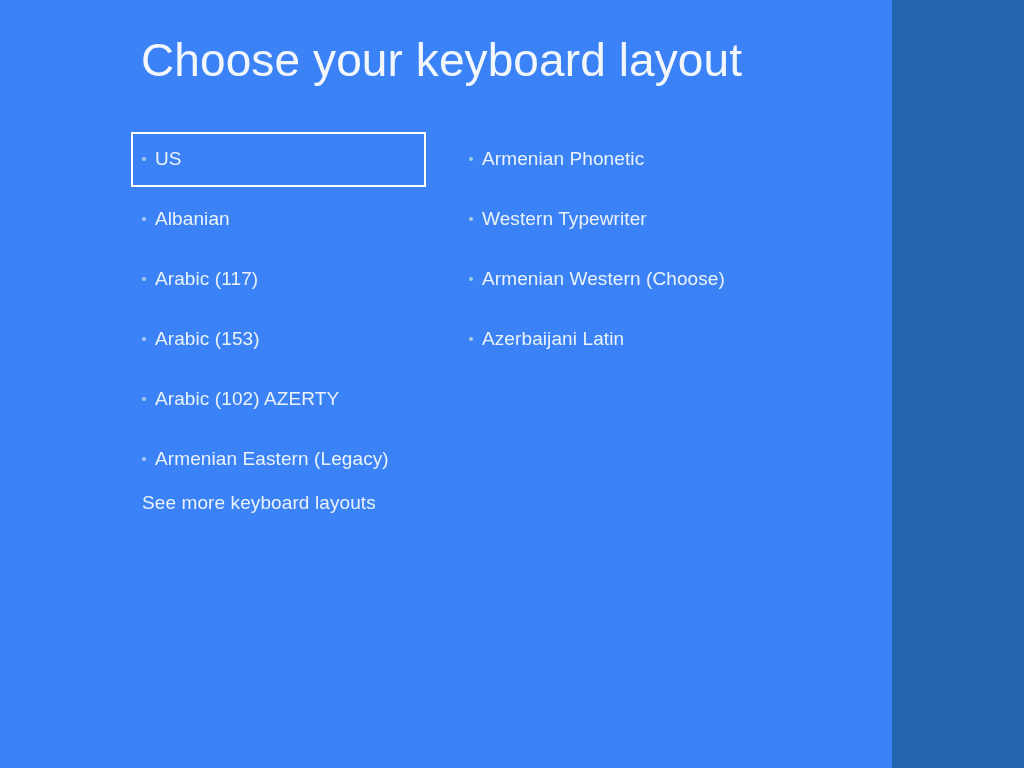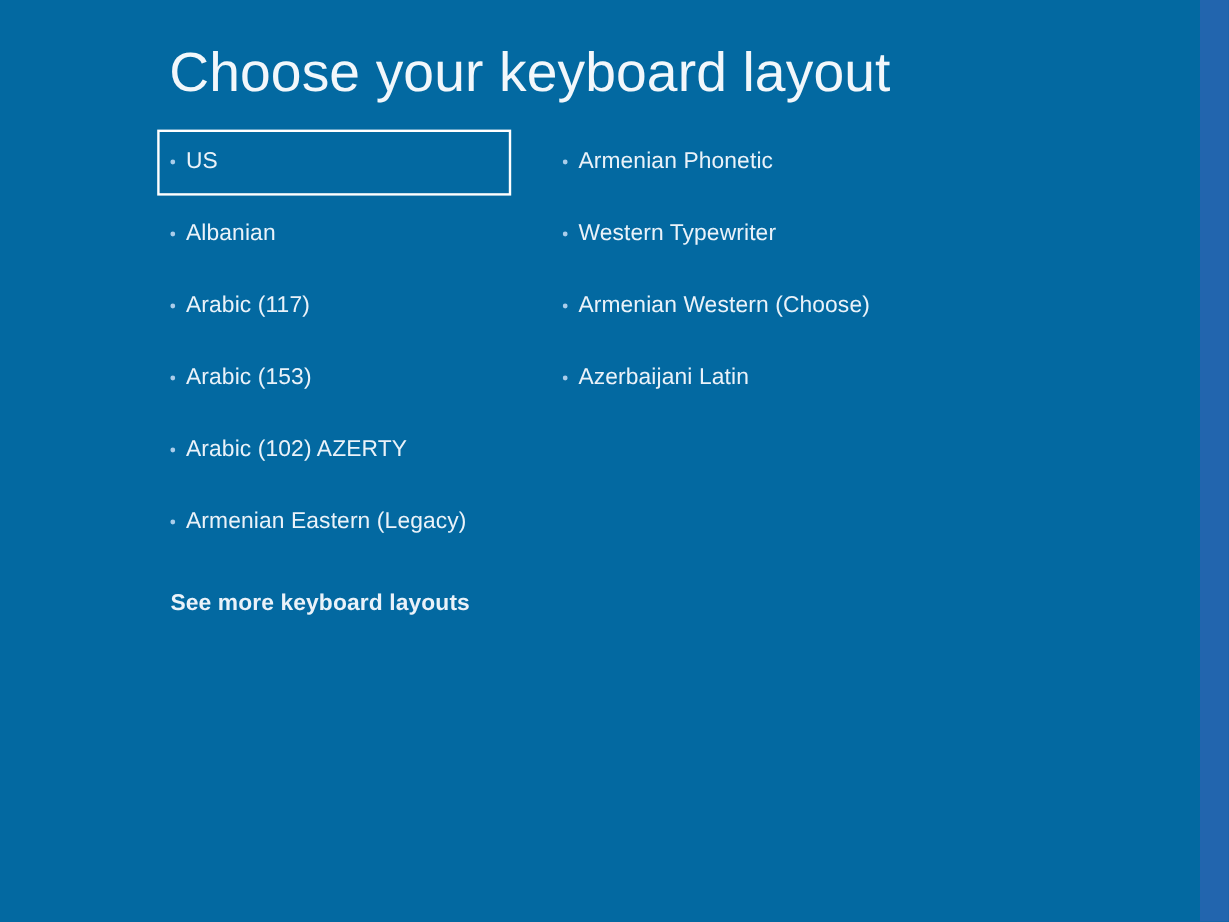--- a/index.html
+++ b/index.html
@@ -11,42 +11,42 @@
     width: 1024px;
     height: 768px;
     overflow: hidden;
     background: #2265ae;
     font-family: "Liberation Sans", sans-serif;
     -webkit-font-smoothing: antialiased;
   }
 
   #screen {
     position: relative;
-    width: 1000px;
+    width: 892px;
     height: 768px;
-    background: #0369a1;
+    background: #3b82f6;
   }
 
   
   #page-title {
     position: absolute;
     left: 141px;
     top: 34px;
     font-size: 46px;
     font-weight: 300;
     letter-spacing: 0.1px;
     color: #f2f7fb;
     line-height: 1.15;
     white-space: nowrap;
   }
 
   
   .column {
     position: absolute;
-    top: 108px;
+    top: 132px;
   }
   #column-left  { left: 131px; width: 300px; }
   #column-right { left: 462px; width: 330px; }
 
   .layout-item {
     position: relative;
     height: 60px;
     box-sizing: border-box;
     padding-left: 0;
     display: block;
@@ -94,21 +94,21 @@
     box-sizing: border-box;
     pointer-events: none;
   }
 
   
   #see-more {
     position: absolute;
     left: 142px;
     top: 492px;
     font-size: 19px;
-    font-weight: 700;
+    font-weight: 400;
     color: #eaf2f9;
     white-space: nowrap;
     letter-spacing: 0.1px;
     cursor: default;
   }
 </style>
 </head>
 <body>
 
 <div id="screen">

